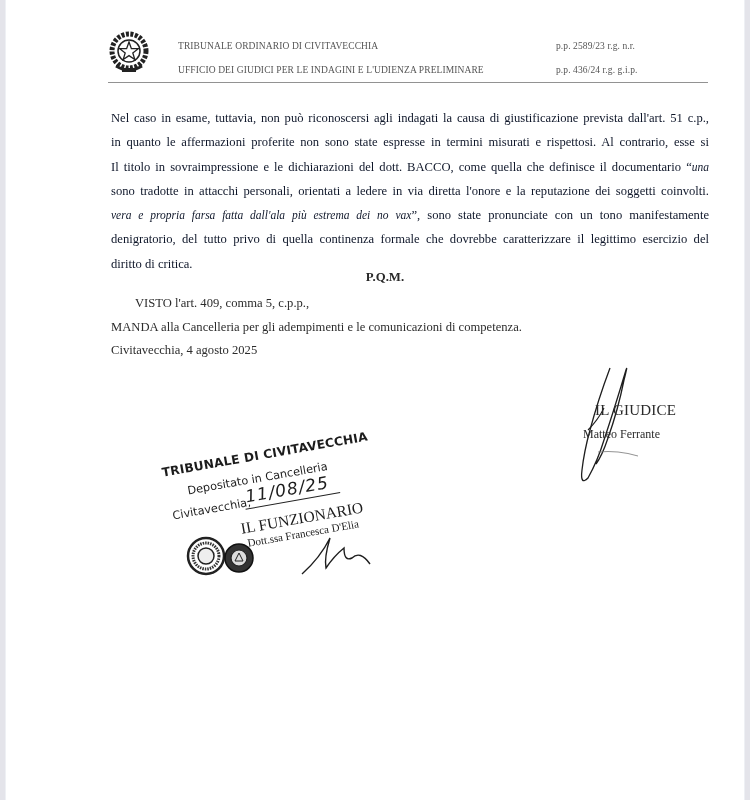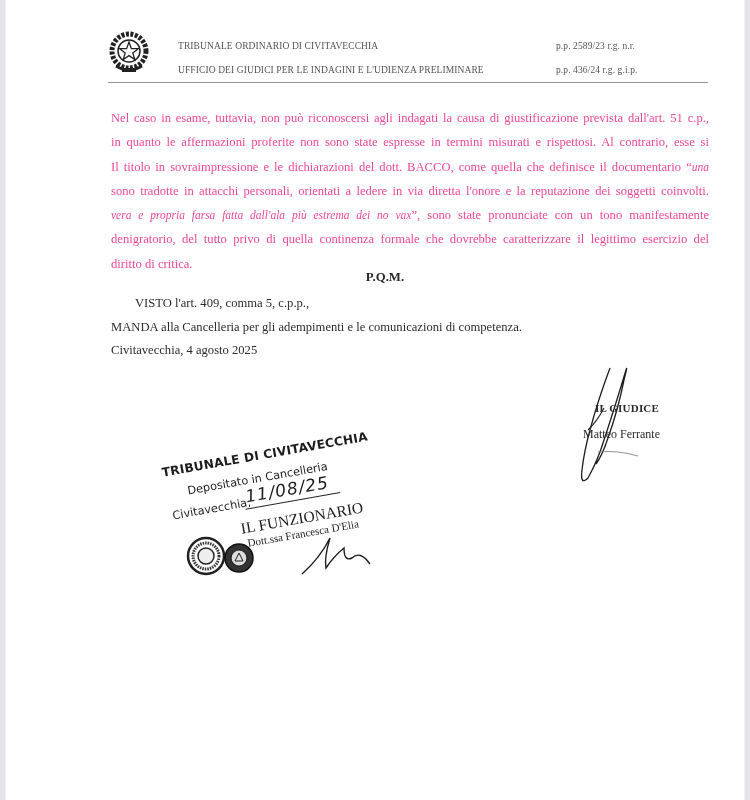--- a/index.html
+++ b/index.html
@@ -10,33 +10,33 @@
   .edge-left { position: absolute; left: 0; top: 0; width: 5px; height: 800px; background: #e4e4ea; border-right: 1px solid #eef0f4; }
   .edge-right { position: absolute; right: 0; top: 0; width: 5px; height: 800px; background: #e4e4ea; border-left: 1px solid #eef0f4; }
   .header { position: absolute; left: 108px; top: 30px; width: 600px; height: 60px; }
   .emblem { position: absolute; left: 0; top: 0; width: 42px; height: 46px; }
   .head-line { position: absolute; font-size: 9.5px; letter-spacing: 0.1px; color: #555; white-space: nowrap; }
   .h1 { left: 70px; top: 11px; }
   .h2 { left: 70px; top: 35px; }
   .r1 { left: 448px; top: 11px; }
   .r2 { left: 448px; top: 35px; }
   .rule { position: absolute; left: 108px; top: 82px; width: 600px; height: 1px; background: #777; opacity: 0.8; }
-  .body-text { position: absolute; left: 111px; top: 106px; width: 598px; font-size: 12.6px; line-height: 24.3px; text-align: justify; color: #ec4899; }
+  .body-text { position: absolute; left: 111px; top: 106px; width: 598px; font-size: 12.6px; line-height: 24.3px; text-align: justify; color: #0f172a; }
   .body-text p { margin: 0; }
   .body-text .just { text-align-last: justify; }
   .body-text em { font-style: italic; font-size: 11.5px; }
   .pqm { position: absolute; left: 0; width: 750px; top: 270px; text-align: center; font-weight: bold; font-size: 12.8px; color: #2a2a2a; }
   .pqm span { margin-left: 20px; }
   .dispositivo { position: absolute; left: 111px; top: 292px; width: 598px; font-size: 12.6px; line-height: 23.5px; color: #2c2c2c; }
   .dispositivo p { margin: 0; }
   .dispositivo .indent { padding-left: 24px; }
   .dispositivo .just { text-align: justify; text-align-last: justify; }
   .dispositivo b { font-weight: normal; }
   .signature { position: absolute; left: 568px; top: 360px; width: 140px; height: 130px; }
-  .sig-title { position: absolute; left: 595px; top: 402px; font-size: 11px; font-weight: bold; color: #2a2a2a; letter-spacing: 0.2px; }
+  .sig-title { position: absolute; left: 595px; top: 402px; font-size: 15px; font-weight: normal; color: #2a2a2a; letter-spacing: 0.2px; }
   .sig-name { position: absolute; left: 583px; top: 427px; font-size: 12px; color: #2a2a2a; }
   .stamp { position: absolute; left: 170px; top: 448px; width: 260px; height: 140px; transform: rotate(-10deg); transform-origin: 0 50%; font-family: "DejaVu Sans", "Liberation Sans", sans-serif; color: #1c1c1c; }
   .st1 { position: absolute; left: 0; top: 17px; font-size: 12.2px; font-weight: bold; letter-spacing: 0.2px; white-space: nowrap; }
   .st2 { position: absolute; left: 22px; top: 40px; font-size: 11.3px; white-space: nowrap; }
   .st3 { position: absolute; left: 3px; top: 62px; font-size: 11.3px; white-space: nowrap; }
   .st-date { position: absolute; left: 78px; top: 52px; font-family: "DejaVu Sans", sans-serif; font-size: 17px; font-style: italic; letter-spacing: 1px; white-space: nowrap; }
   .st-date-line { position: absolute; left: 76px; top: 74px; width: 96px; height: 1px; background: #222; }
   .st4 { position: absolute; left: 68px; top: 84px; font-family: "Liberation Serif", serif; font-size: 15.5px; white-space: nowrap; }
   .st5 { position: absolute; left: 72px; top: 102px; font-family: "Liberation Serif", serif; font-size: 11px; white-space: nowrap; }
   .seals { position: absolute; left: 186px; top: 535px; width: 80px; height: 42px; }

